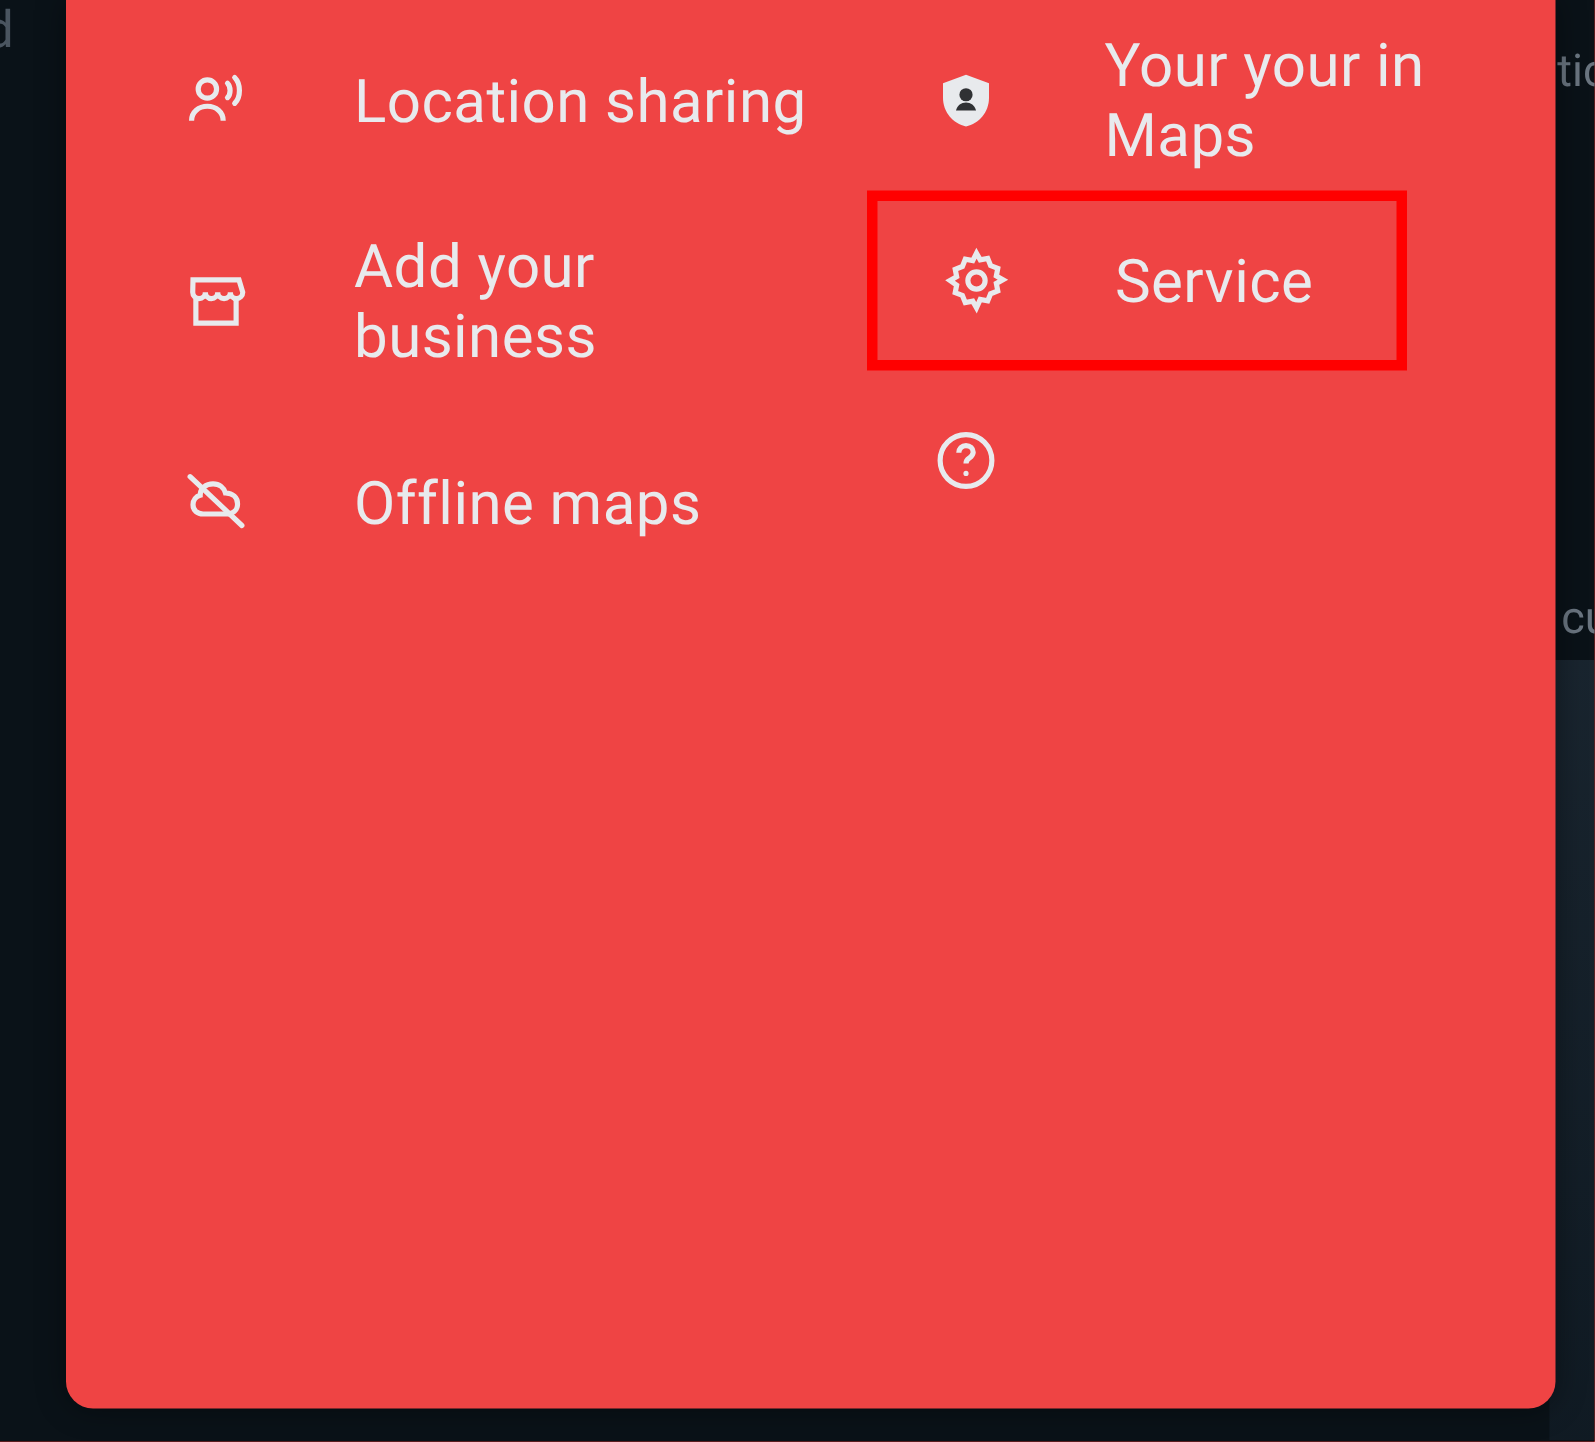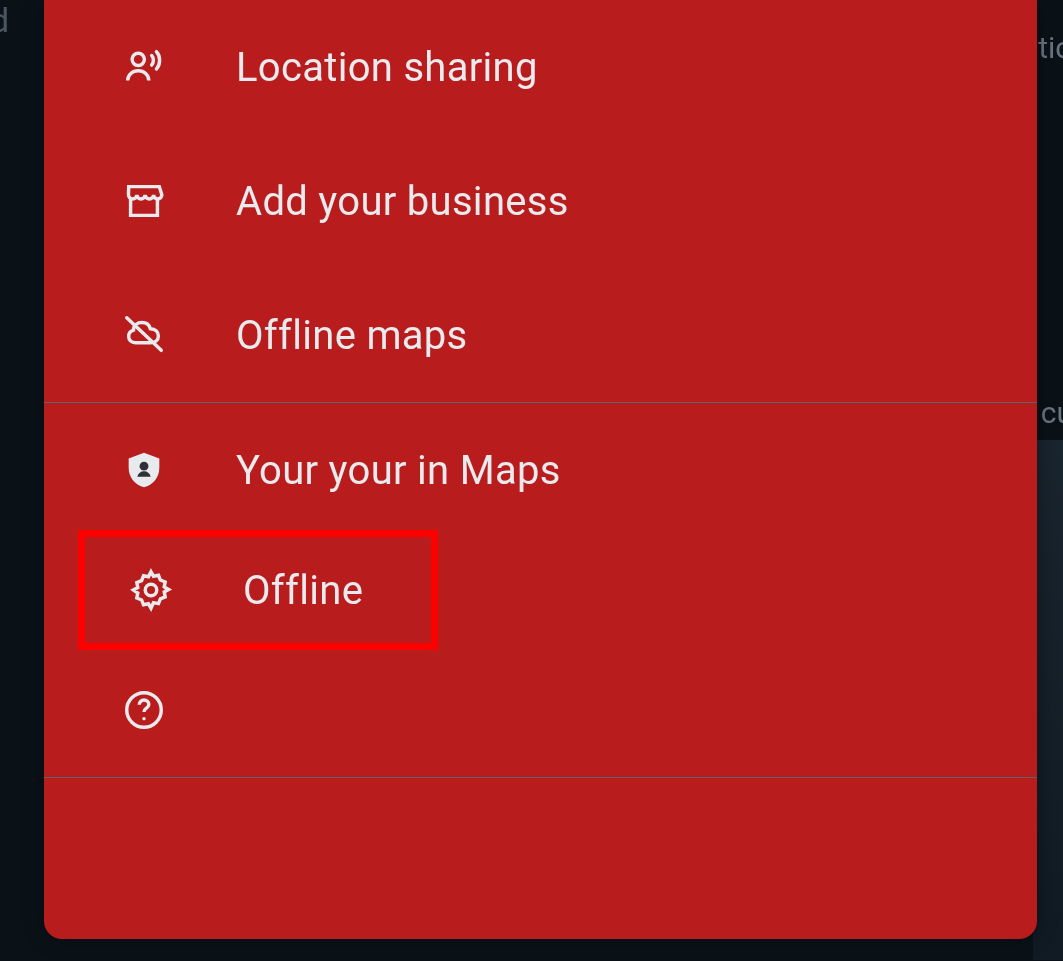--- a/index.html
+++ b/index.html
@@ -50,24 +50,24 @@
       width: 30px;
       height: 520px;
       background: linear-gradient(180deg, rgba(60,80,100,0.3), rgba(40,60,80,0.2));
     }
     .panel {
       position: absolute;
       left: 44px;
       top: 0;
       right: 26px;
       bottom: 22px;
-      background: #b91c1c;
+      background: #ef4444;
       border-radius: 0 0 18px 18px;
       display: flex;
-      flex-direction: column;
+      flex-direction: row;
       box-shadow: 0 0 20px rgba(0,0,0,0.4);
     }
     .menu-section {
       display: flex;
       flex-direction: column;
     }
     .menu-item {
       display: flex;
       align-items: center;
       height: 134px;
@@ -189,21 +189,21 @@
       <span class="menu-label">Your your in Maps</span>
     </div>
 
     <div class="menu-item highlight-settings">
       <span class="icon-wrap">
         <svg viewBox="0 0 24 24" stroke-width="1.8">
           <circle cx="12" cy="12" r="3"></circle>
           <path d="M12 2.5l1.3 2.3 2.6-.5 1 2.5 2.5 1-.5 2.6 2.3 1.3-2.3 1.3.5 2.6-2.5 1-1 2.5-2.6-.5L12 21.5l-1.3-2.3-2.6.5-1-2.5-2.5-1 .5-2.6L2.8 12l2.3-1.3-.5-2.6 2.5-1 1-2.5 2.6.5L12 2.5z"></path>
         </svg>
       </span>
-      <span class="menu-label">Offline</span>
+      <span class="menu-label">Service</span>
     </div>
 
     <div class="menu-item">
       <span class="icon-wrap">
         <svg viewBox="0 0 24 24" stroke-width="1.8">
           <circle cx="12" cy="12" r="9"></circle>
           <path d="M9.5 9.3c0-1.4 1.1-2.5 2.5-2.5s2.5 1 2.5 2.3c0 1-.6 1.5-1.4 2.1-.7.5-1.1 1-1.1 1.8"></path>
           <circle cx="12" cy="16.5" r="0.9" fill="#e8eaed" stroke="none"></circle>
         </svg>
       </span>

